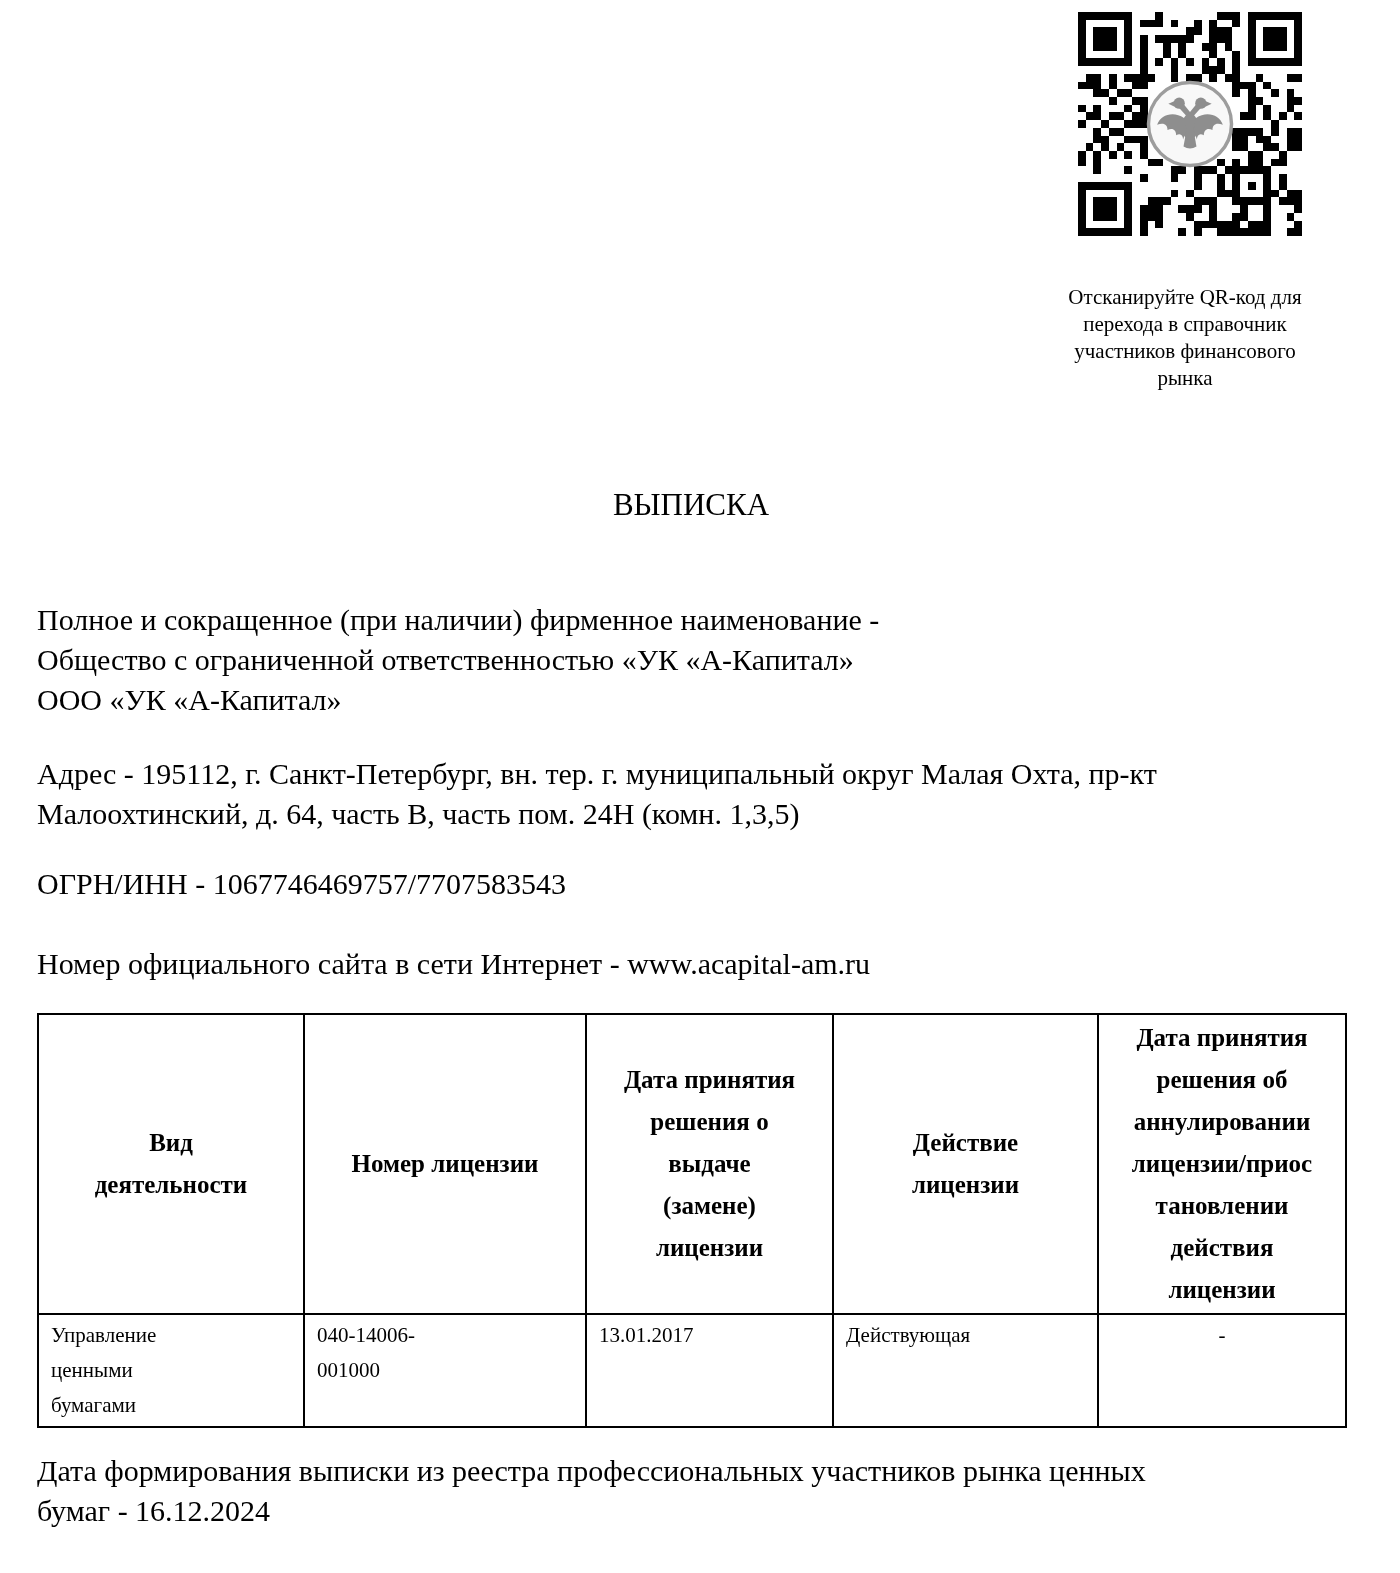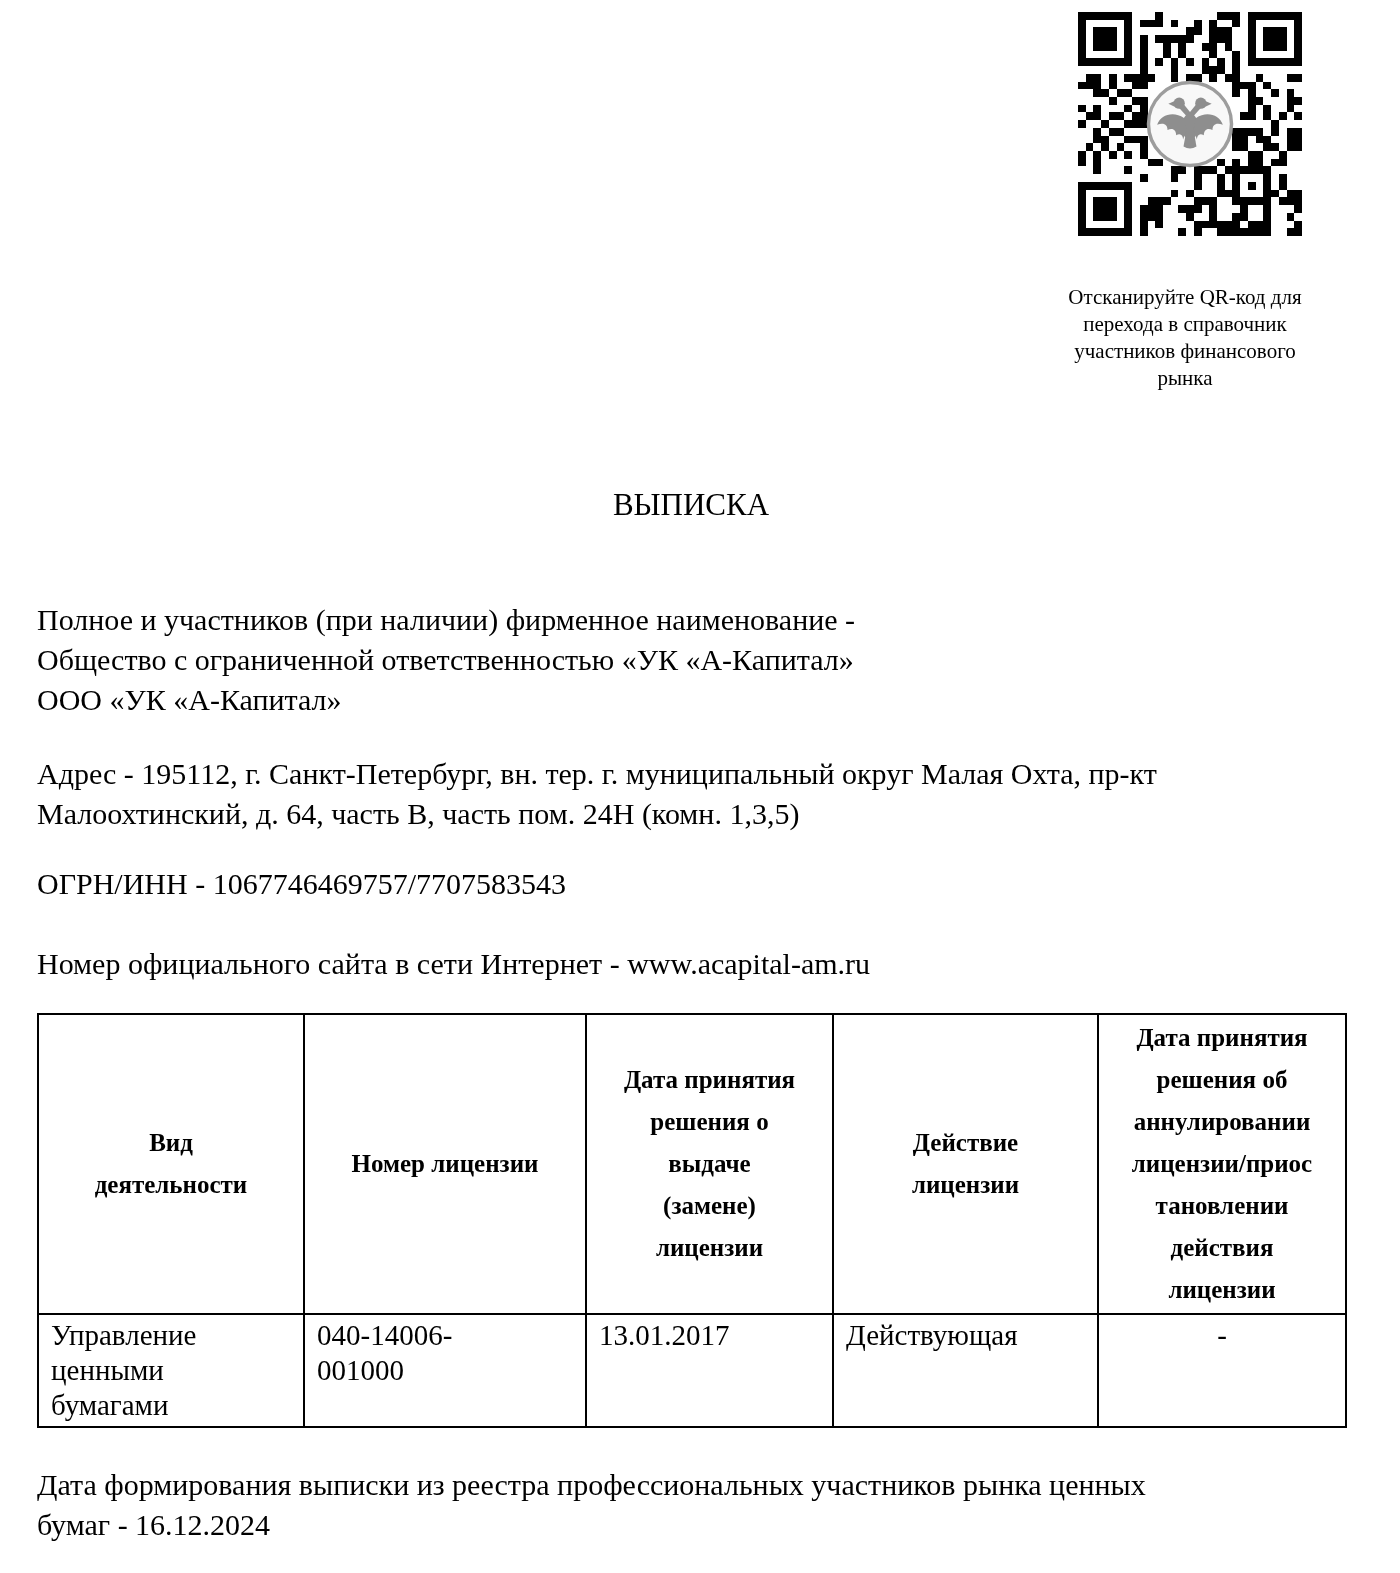--- a/index.html
+++ b/index.html
@@ -24,36 +24,36 @@
     position:absolute; left:37px; top:483px; width:1308px;
     text-align:center; font-weight:normal; font-size:31px; line-height:43px;
   }
 
   
   .para { position:absolute; left:37px; width:1320px; font-size:30px; line-height:40px; }
   .p-name    { top:600px; }
   .p-address { top:754px; }
   .p-ogrn    { top:864px; }
   .p-site    { top:944px; }
-  .p-date    { top:1451px;margin-top:14px; }
+  .p-date    { top:1451px; }
 
   
   table.license {
     position:absolute; left:37px; top:1013px; width:1308px;
     border-collapse:collapse; table-layout:fixed;
   }
   table.license th, table.license td { border:2px solid #000; overflow:hidden; }
   table.license th {
     font-weight:bold; font-size:25px; line-height:42px;
     text-align:center; vertical-align:middle; padding:2px 6px;
   }
   table.license thead tr { height:246px; }
   table.license tbody tr { height:107px; }
   table.license td {
-    font-size:29px; line-height:35px; vertical-align:top;
+    font-size:21px; line-height:35px; vertical-align:top;
     padding:3px 12px; text-align:left;
   }
   table.license td.center { text-align:center; }
 </style>
 </head>
 <body>
 
 <div class="page">
 
   <div class="qr">
@@ -330,21 +330,21 @@
 
   <div class="qr-caption pre">Отсканируйте QR-код для
 перехода в справочник
 участников финансового
 рынка</div>
 
   <div class="title-block">
     <div>ВЫПИСКА</div>
   </div>
 
-  <div class="para pre p-name">Полное и участников (при наличии) фирменное наименование -
+  <div class="para pre p-name">Полное и сокращенное (при наличии) фирменное наименование -
 Общество с ограниченной ответственностью «УК «А-Капитал»
 ООО «УК «А-Капитал»</div>
   <div class="para pre p-address">Адрес - 195112, г. Санкт-Петербург, вн. тер. г. муниципальный округ Малая Охта, пр-кт
 Малоохтинский, д. 64, часть В, часть пом. 24Н (комн. 1,3,5)</div>
   <div class="para pre p-ogrn">ОГРН/ИНН - 1067746469757/7707583543</div>
   <div class="para pre p-site">Номер официального сайта в сети Интернет - www.acapital-am.ru</div>
 
   <table class="license">
     <colgroup>
       <col style="width:266px">

